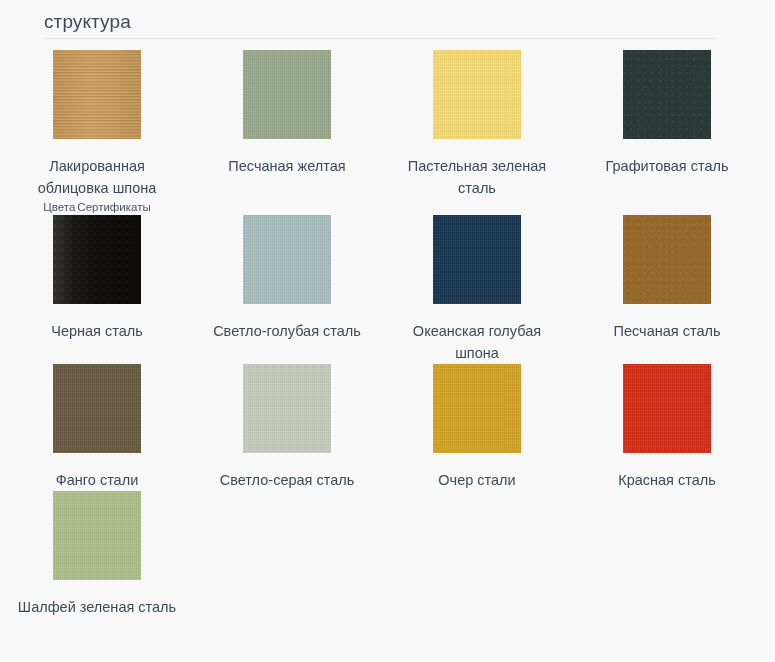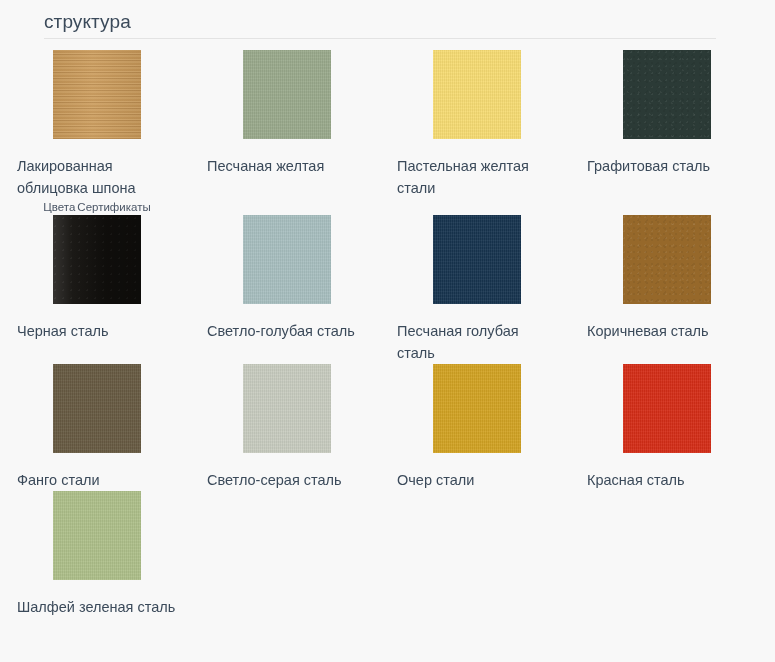--- a/index.html
+++ b/index.html
@@ -44,20 +44,21 @@
     display: grid;
     grid-template-columns: repeat(4, 190px);
     justify-content: start;
     padding-left: 2px;
     padding-top: 10px;
     row-gap: 0px;
   }
   .cell {
     width: 190px;
     box-sizing: border-box;
+    text-align: center;
     padding-top: 0px;
   }
 
   .swatch {
     width: 88px;
     height: 89px;
     margin: 0 auto;
     position: relative;
     overflow: hidden;
   }
@@ -143,21 +144,21 @@
       <div class="cell row0">
         <div class="swatch tex-fabric" style="background: rgb(154, 170, 140);">
           <div class="grain"></div>
         </div>
         <div class="label">Песчаная желтая</div>
       </div>
       <div class="cell row0">
         <div class="swatch tex-fabric" style="background: rgb(247, 220, 115);">
           <div class="grain"></div>
         </div>
-        <div class="label">Пастельная желтая стали</div>
+        <div class="label">Пастельная зеленая сталь</div>
       </div>
       <div class="cell row1">
         <div class="swatch tex-leather" style="background: rgb(43, 58, 54);">
           <div class="grain"></div>
         </div>
         <div class="label">Графитовая сталь</div>
       </div>
       <div class="cell row1">
         <div class="swatch tex-sheen" style="background: rgb(20, 18, 15);">
           <div class="grain"></div>
@@ -167,27 +168,27 @@
       <div class="cell row1">
         <div class="swatch tex-fabric" style="background: rgb(168, 191, 192);">
           <div class="grain"></div>
         </div>
         <div class="label">Светло-голубая сталь</div>
       </div>
       <div class="cell row1">
         <div class="swatch tex-fabric" style="background: rgb(23, 52, 79);">
           <div class="grain"></div>
         </div>
-        <div class="label">Песчаная голубая сталь</div>
+        <div class="label">Океанская голубая шпона</div>
       </div>
       <div class="cell row2">
         <div class="swatch tex-leather" style="background: rgb(150, 104, 42);">
           <div class="grain"></div>
         </div>
-        <div class="label">Коричневая сталь</div>
+        <div class="label">Песчаная сталь</div>
       </div>
       <div class="cell row2">
         <div class="swatch tex-fabric" style="background: rgb(103, 90, 66);">
           <div class="grain"></div>
         </div>
         <div class="label">Фанго стали</div>
       </div>
       <div class="cell row2">
         <div class="swatch tex-fabric" style="background: rgb(200, 204, 192);">
           <div class="grain"></div>

